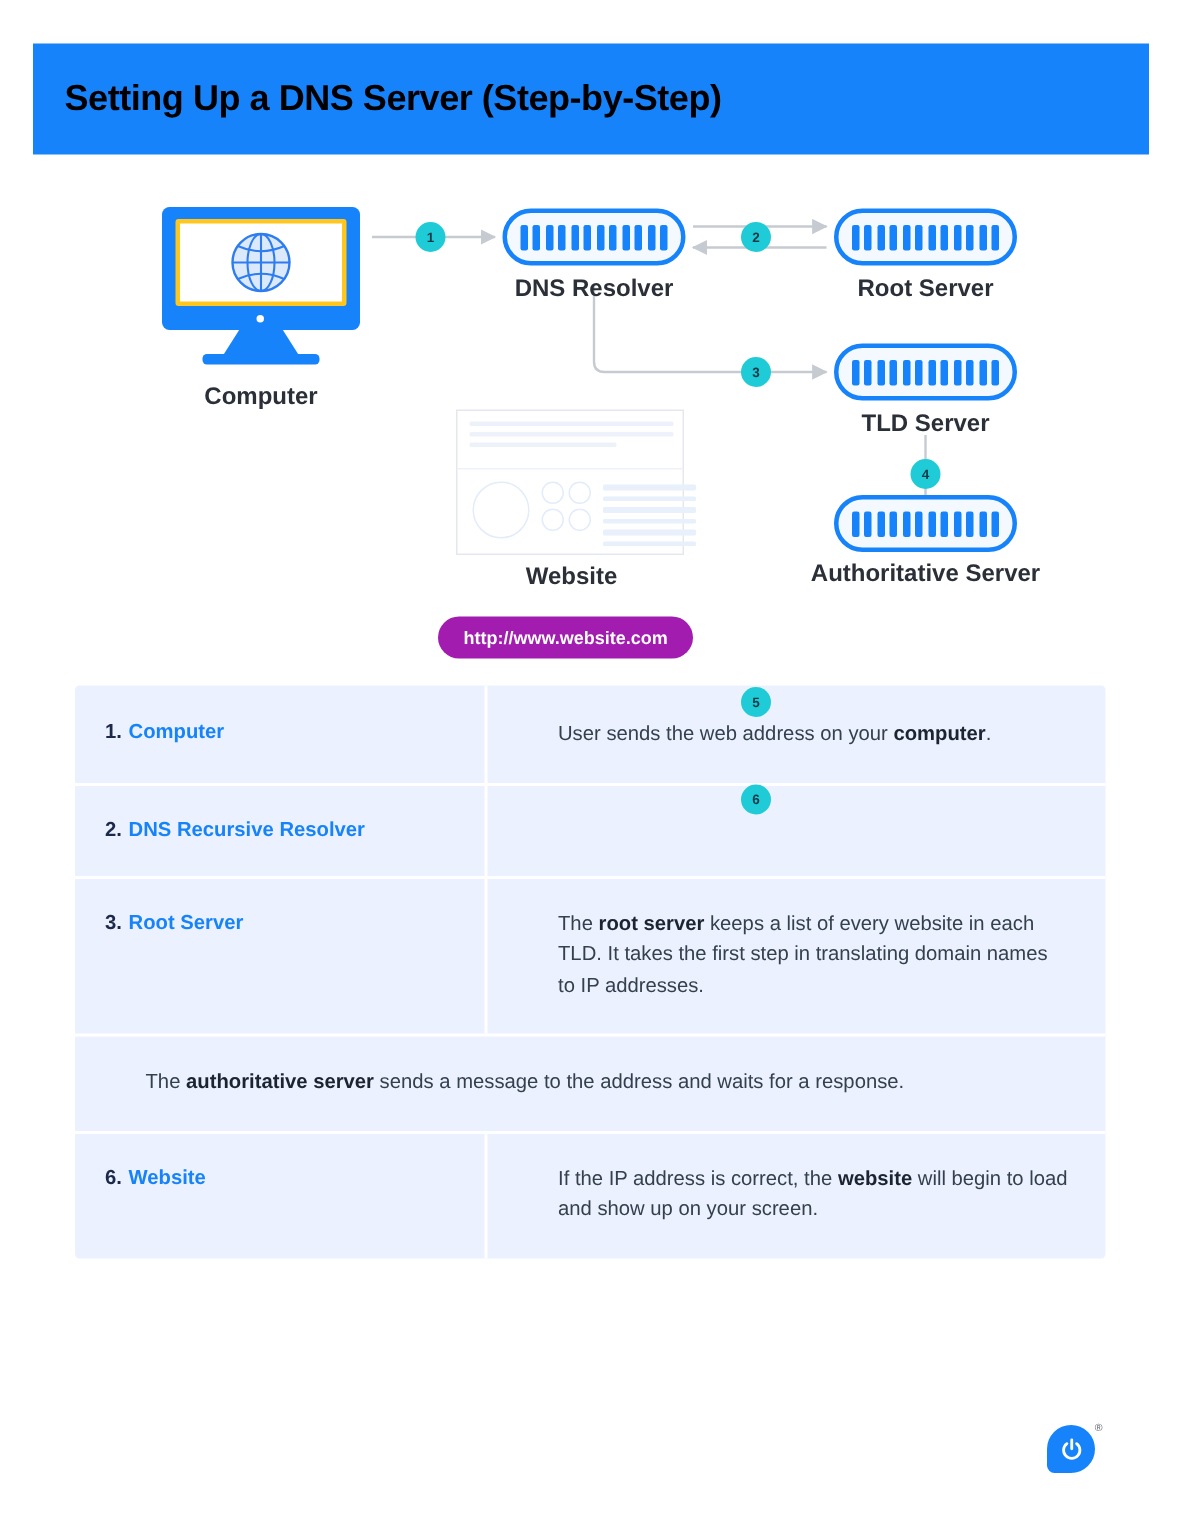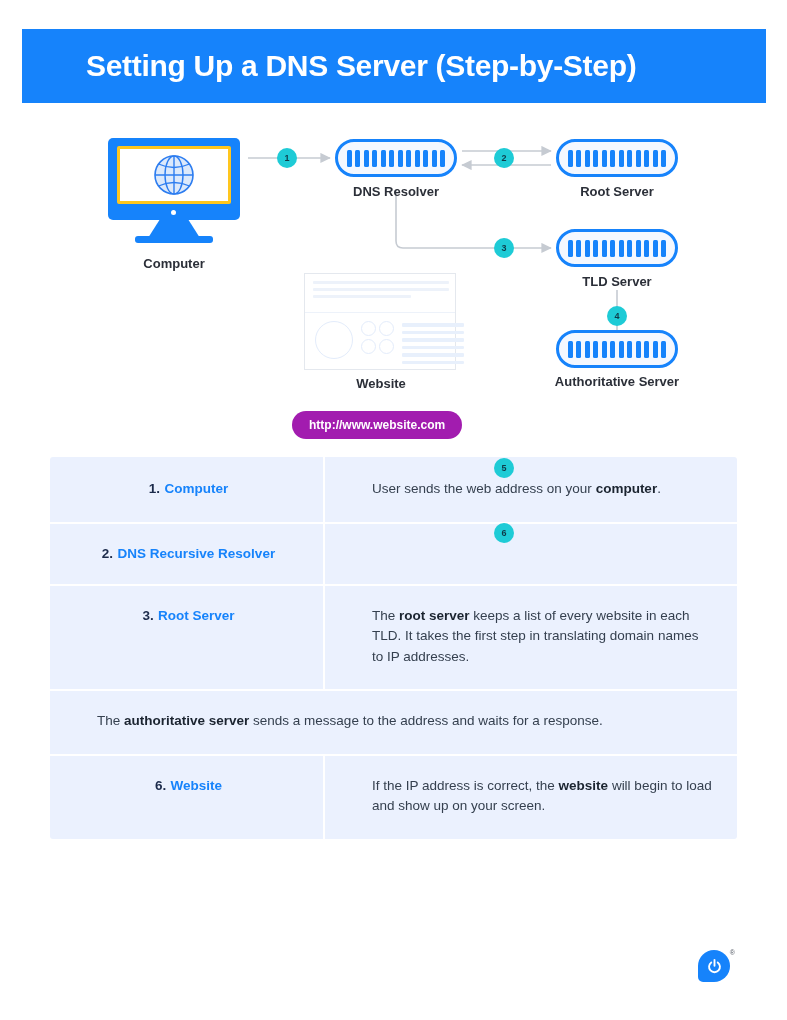--- a/index.html
+++ b/index.html
@@ -12,35 +12,35 @@
   #page { position: relative; width: 787px; height: 1020px; background:#fff; }
 
   
   .header-bar {
     position: absolute; left: 22px; top: 29px;
     width: 744px; height: 74px;
     background: #1683FB;
     display: flex; align-items: center;
   }
   .header-title {
-    color: #ffffff;
-    font-size: 30px;
+    color: #000000;
+    font-size: 24px;
     font-weight: bold;
     letter-spacing: -0.3px;
-    padding-left: 64px;
+    padding-left: 21px;
     white-space: nowrap;
   }
 
   
   .diagram { position: absolute; left: 0; top: 118px; width: 787px; height: 320px; }
   .diagram svg { display:block; }
 
   .node-label {
     position: absolute;
-    font-size: 13px; font-weight: bold; color: #2B2F38;
+    font-size: 16px; font-weight: bold; color: #2B2F38;
     text-align: left; white-space: nowrap;
     transform: translateX(-50%);
   }
 
   
   .computer { position: absolute; left: 108px; top: 20px; width: 132px; height: 105px; }
   .monitor {
     position:absolute; left:0; top:0; width:132px; height:82px;
     background:#1683FB; border-radius:5px;
   }
@@ -117,21 +117,21 @@
     border-radius:3px;
     overflow:hidden;
   }
   .trow { display:flex; position:relative; }
   .trow + .trow::before {
     content:""; position:absolute; left:0; top:0; width:100%; height:2px; background:#FFFFFF;
   }
   .tcell-left {
     width:275px; flex:0 0 275px;
     padding:22px 18px 22px 20px;
-    text-align:center;
+    text-align:left;
     position:relative;
   }
   .tcell-left::after {
     content:""; position:absolute; right:0; top:0; width:2px; height:100%; background:#FFFFFF;
   }
   .tnum { color:#1B2A4A; font-size:13.5px; font-weight:bold; }
   .tname { color:#1683FB; font-size:13.5px; font-weight:bold; }
   .tcell-right {
     flex:1;
     padding:22px 24px 22px 47px;

